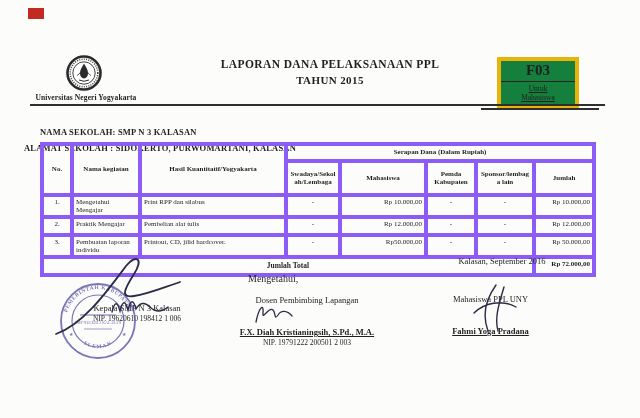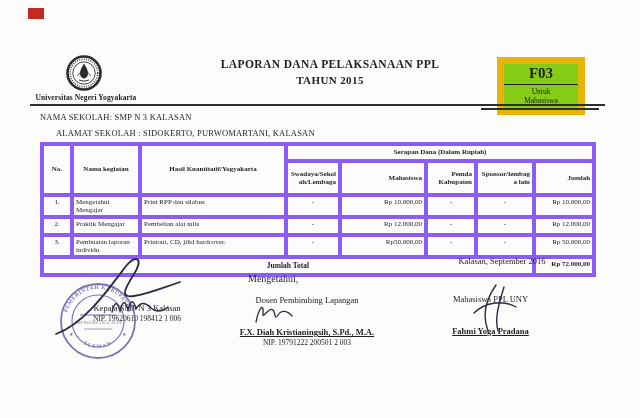--- a/index.html
+++ b/index.html
@@ -10,36 +10,36 @@
   }
   .abs{position:absolute;}
   
   .red-marker{left:28px;top:8px;width:16px;height:11px;background:#c22a22;}
   
   .logo{left:66px;top:55px;width:36px;height:36px;}
   .univ{left:26px;top:93px;width:120px;text-align:center;font-size:7.5px;font-weight:bold;letter-spacing:.1px;}
   .titles{left:190px;top:58px;width:280px;text-align:center;}
   .title1{font-size:11.5px;font-weight:bold;letter-spacing:.4px;}
   .title2{font-size:11px;font-weight:bold;margin-top:4px;letter-spacing:.4px;}
-  .formbox{left:497px;top:57px;width:74px;border:7px solid #eab308;background:#84cc16;text-align:center;}
+  .formbox{left:497px;top:57px;width:74px;border:4px solid #eab308;background:#15803d;text-align:center;}
   .formcode{font-size:15px;font-weight:bold;padding:1px 0 2px;border-bottom:1px solid #222;}
-  .formfor{font-size:7.5px;padding:2px 12px 3px;}
+  .formfor{font-size:7.5px;padding:2px 12px 3px;text-decoration:underline;}
   .rule-main{left:30px;top:104px;width:575px;height:2px;background:#2e2e2e;}
   .rule-right{left:481px;top:108px;width:118px;height:2px;background:#2e2e2e;}
-  .school{font-size:8.5px;font-weight:400;letter-spacing:.2px;}
+  .school{font-size:8.5px;font-weight:700;letter-spacing:.2px;margin-top:15px;}
   .nama{left:40px;top:112px;}
-  .alamat{left:56px;top:128px;}
+  .alamat{left:24px;top:128px;}
   
   table.dana{left:40px;top:142px;width:552px;border-collapse:collapse;table-layout:fixed;
     font-size:7px;line-height:1.15;}
   table.dana th,table.dana td{border:4px solid #8b5cf6;padding:1px 2px;overflow:hidden;}
   table.dana{border:1.5px solid #2a2a2a;}
   table.dana th{font-weight:bold;text-align:center;vertical-align:middle;overflow-wrap:anywhere;}
   tr.grp th{height:11px;}
-  tr.sub th{height:28px;text-align:right;}
+  tr.sub th{height:28px;}
   td.c{text-align:center;vertical-align:top;}
   td.l{text-align:left;vertical-align:top;}
   td.r{text-align:right;vertical-align:top;white-space:nowrap;}
   tr.r1 td{height:13px;} tr.r2 td{height:12px;} tr.r3 td{height:16px;}
   tr.tot td{height:12px;border-top:2px solid #222;font-weight:bold;}
   td.totlbl{text-align:center;vertical-align:middle;font-size:7.5px;}
   
   .place-date{left:412px;top:256px;width:180px;text-align:center;font-size:8.5px;}
   .ack{left:248px;top:273px;width:120px;text-align:left;font-size:10px;}
   .sigblock{text-align:center;}

